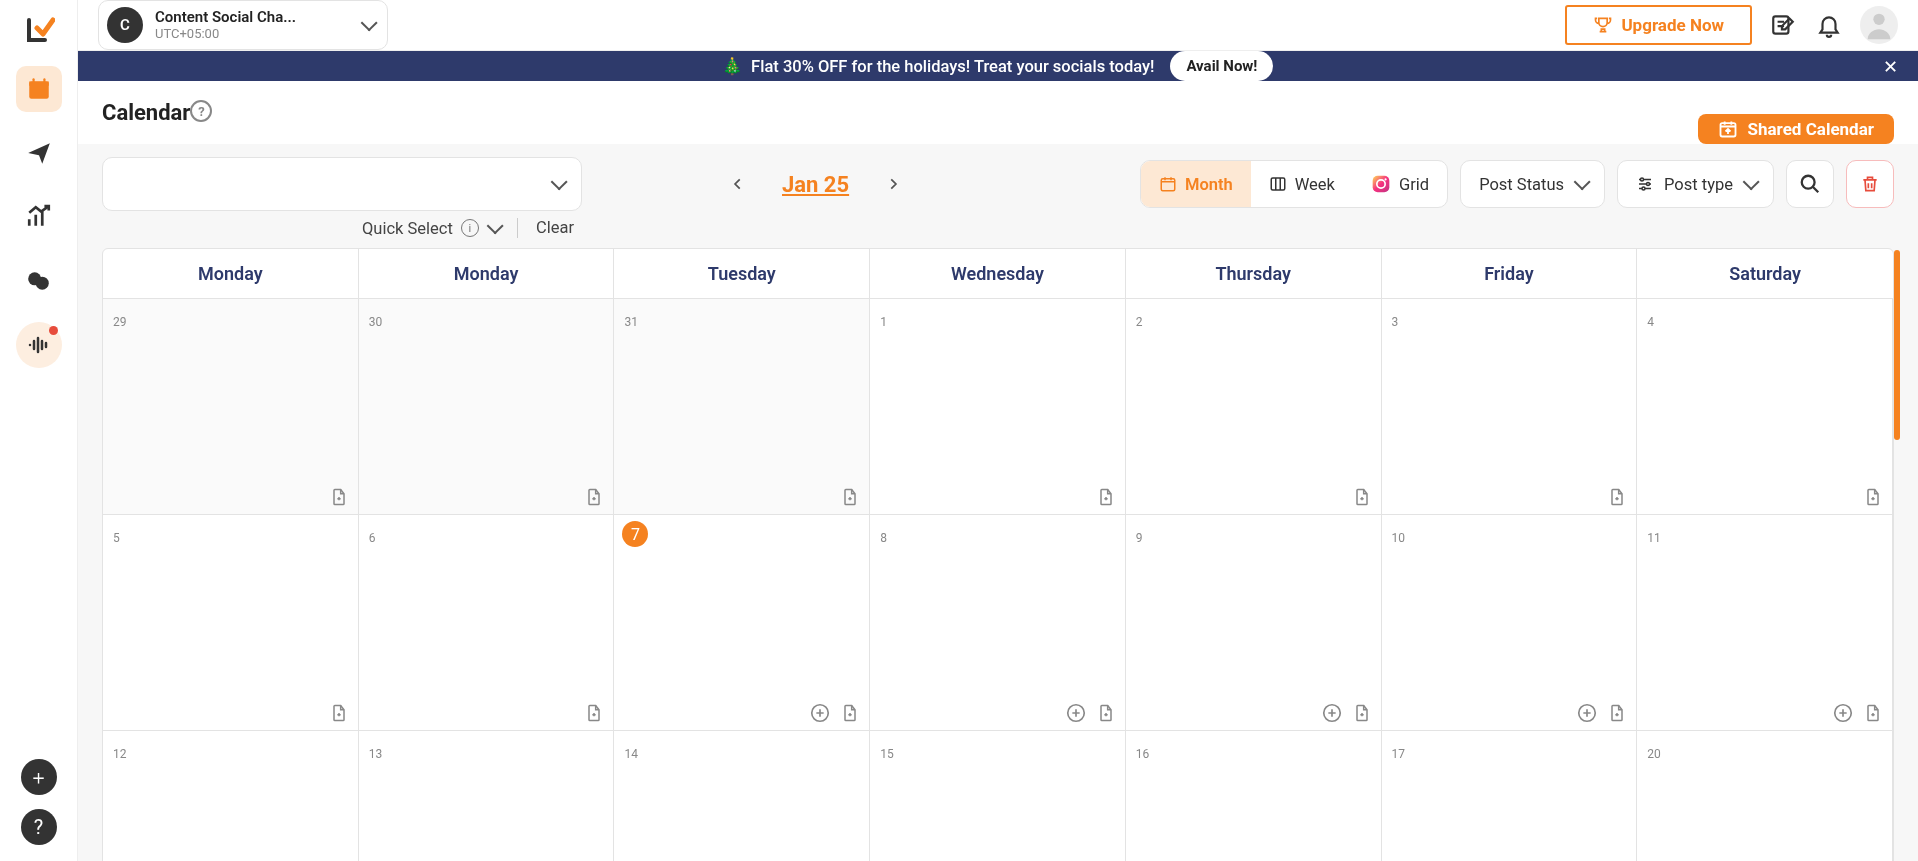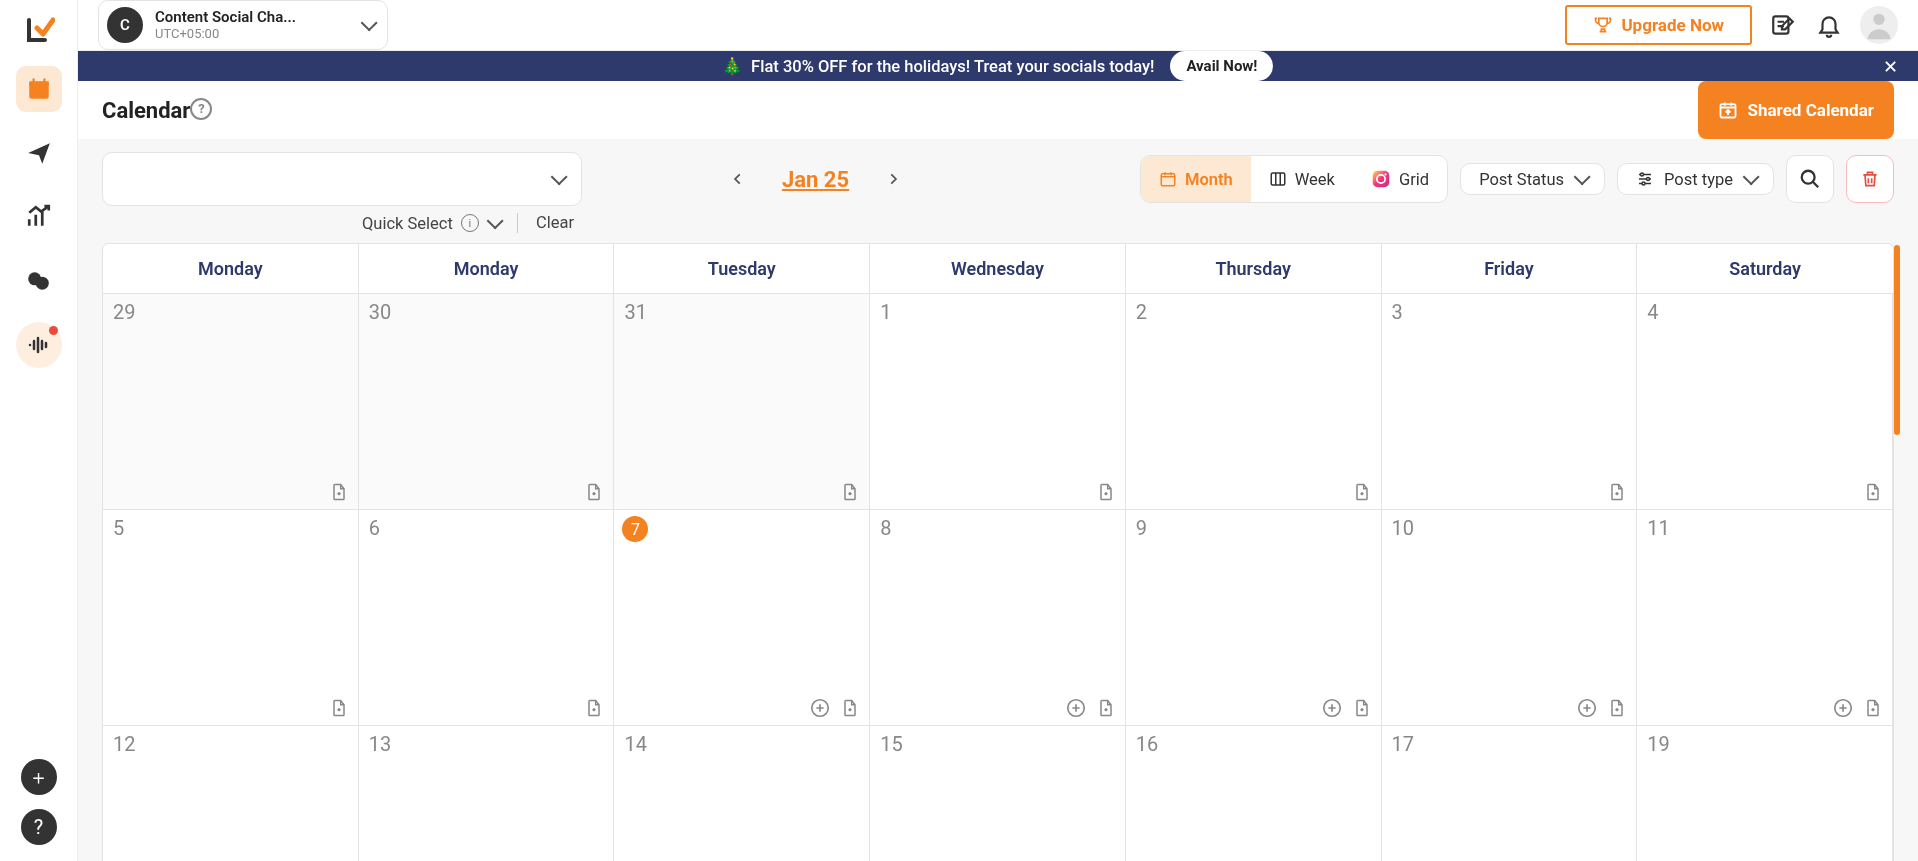--- a/index.html
+++ b/index.html
@@ -24,50 +24,50 @@
   .topbar-icon { width:30px; height:30px; display:flex; align-items:center; justify-content:center; cursor:pointer; color:#333; }
   .avatar { width:38px; height:38px; border-radius:50%; background:#eee; cursor:pointer; display:flex; align-items:center; justify-content:center; }
 
   .banner { background:#2e3a6b; color:#fff; height:46px; display:flex; align-items:center; justify-content:center; position:relative; font-size:16.5px; font-weight:500; }
   .banner .avail-btn { background:#fff; color:#222; font-weight:700; font-size:15px; border-radius:20px; padding:6px 16px; margin-left:16px; cursor:pointer; border:none; }
   .banner .close { position:absolute; right:20px; cursor:pointer; font-size:18px; }
 
   .page-header { height:76px; display:flex; align-items:center; padding: 0 24px; }
   .page-title { font-size:22px; font-weight:700; color:#222; display:flex; align-items:flex-start; }
   .page-header .spacer { flex:1; }
-  .shared-btn { background:#f58220; color:#fff; font-weight:700; font-size:17px; border-radius:8px; padding:19px 20px; display:flex; align-items:center; gap:10px; cursor:pointer; border:none; }
+  .shared-btn { background:#f58220; color:#fff; font-weight:700; font-size:17px; border-radius:8px; padding:5px 20px; display:flex; align-items:center; gap:10px; cursor:pointer; border:none;margin-top:33px; }
 
   .content-area { flex:1; background:#f7f7f7; padding: 0 24px 0 24px; display:flex; flex-direction:column; }
   .controls-row { display:flex; align-items:center; gap:12px; margin-top: 8px; height: 64px;}
   .filter-select { background:#fff; border:1px solid #e3e3e3; border-radius:10px; height:54px; width: 480px; display:flex; align-items:center; justify-content:flex-end; padding:0 18px; cursor:pointer; }
   .nav-month { display:flex; align-items:center; gap: 30px; margin-left: 130px; }
   .nav-arrow { width:28px; height:28px; display:flex; align-items:center; justify-content:center; cursor:pointer; color:#555; }
   .month-label { color:#f58220; font-size:22px; font-weight:700;text-decoration:underline; }
   .spacer-grow { flex:1; }
   .view-toggle { display:flex; border:1px solid #e3e3e3; background:#fff; border-radius:10px; overflow:hidden; height:48px; }
   .view-btn { display:flex; align-items:center; gap:8px; padding:0 18px; font-size:16.5px; cursor:pointer; color:#333; }
   .view-btn.active { background:#fde8d4; color:#f58220; font-weight:600; }
-  .pill-btn { display:flex; align-items:center; gap:10px; background:#fff; border:1px solid #e3e3e3; border-radius:10px; padding: 0 18px; height:32px; font-size:16.5px; cursor:pointer; color:#333; }
+  .pill-btn { display:flex; align-items:center; gap:10px; background:#fff; border:1px solid #e3e3e3; border-radius:10px; padding: 0 18px; height:48px; font-size:16.5px; cursor:pointer; color:#333; }
   .icon-btn { width:48px; height:48px; border:1px solid #e3e3e3; background:#fff; border-radius:10px; display:flex; align-items:center; justify-content:center; cursor:pointer; }
   .icon-btn.danger { border-color:#f7bcbc; color:#e74c3c; }
 
   .quick-row { display:flex; padding: 2px 0 10px 0; font-size:16.5px; color:#444; }
   .quick-select { display:flex; align-items:center; gap:8px; cursor:pointer; margin-left: 260px;}
   .divider-v { width:1px; background:#ccc; height:20px; margin: 0 18px; }
   .clear-link { cursor:pointer; }
 
   .calendar-wrap { flex:1; display:flex; position:relative; }
   .calendar { flex:1; border:1px solid #e3e3e3; background:#fff; border-radius:6px 6px 0 0; overflow:hidden; display:flex; flex-direction:column; }
   .cal-head { display:grid; grid-template-columns: repeat(7, 1fr); }
   .cal-head-cell { text-align:center; padding:14px 0; font-size:18px; font-weight:600; color:#2e3a6b; border-bottom:1px solid #e3e3e3; border-right:1px solid #e3e3e3; }
   .cal-head-cell:last-child { border-right:none; }
   .cal-body { flex:1; display:grid; grid-template-columns: repeat(7, 1fr); grid-auto-rows: 216px; overflow-y:auto; }
   .cal-cell { border-right:1px solid #e3e3e3; border-bottom:1px solid #e3e3e3; position:relative; background:#fff; }
   .cal-cell.out { background:#fafafa; }
-  .cal-cell .daynum { position:absolute; top:6px; left:10px; font-size:20px; color:#888; }
+  .cal-cell .daynum { position:absolute; top:16px; left:10px; font-size:12px; color:#888; }
   .cal-cell .daynum.today { background:#f58220; color:#fff; width:26px; height:26px; border-radius:50%; display:flex; align-items:center; justify-content:center; top:6px; left:8px; font-size:16px; }
   .cal-cell .cell-actions { position:absolute; bottom:6px; right:8px; display:flex; gap:8px; color:#777; }
   .cal-cell .cell-actions .ico { width:22px; height:22px; display:flex; align-items:center; justify-content:center; cursor:pointer; }
   .scroll-indicator { position:absolute; right:-6px; top:2px; width:6px; height:190px; background:#f58220; border-radius:3px; }
 
   svg { display:block; }
   .chevron-down::before { content:''; display:inline-block; width:10px; height:10px; border-right:2px solid #555; border-bottom:2px solid #555; transform: rotate(45deg) translateY(-3px); }
 </style>
 </head>
 <body>
@@ -554,21 +554,21 @@
               <div class="cal-cell">
                 <div class="daynum">15</div>
               </div>
               <div class="cal-cell">
                 <div class="daynum">16</div>
               </div>
               <div class="cal-cell">
                 <div class="daynum">17</div>
               </div>
               <div class="cal-cell">
-                <div class="daynum">19</div>
+                <div class="daynum">20</div>
               </div>
             </div>
         </div>
         <div class="scroll-indicator"></div>
       </div>
     </div>
   </div>
 </div>
 
 </body></html>

